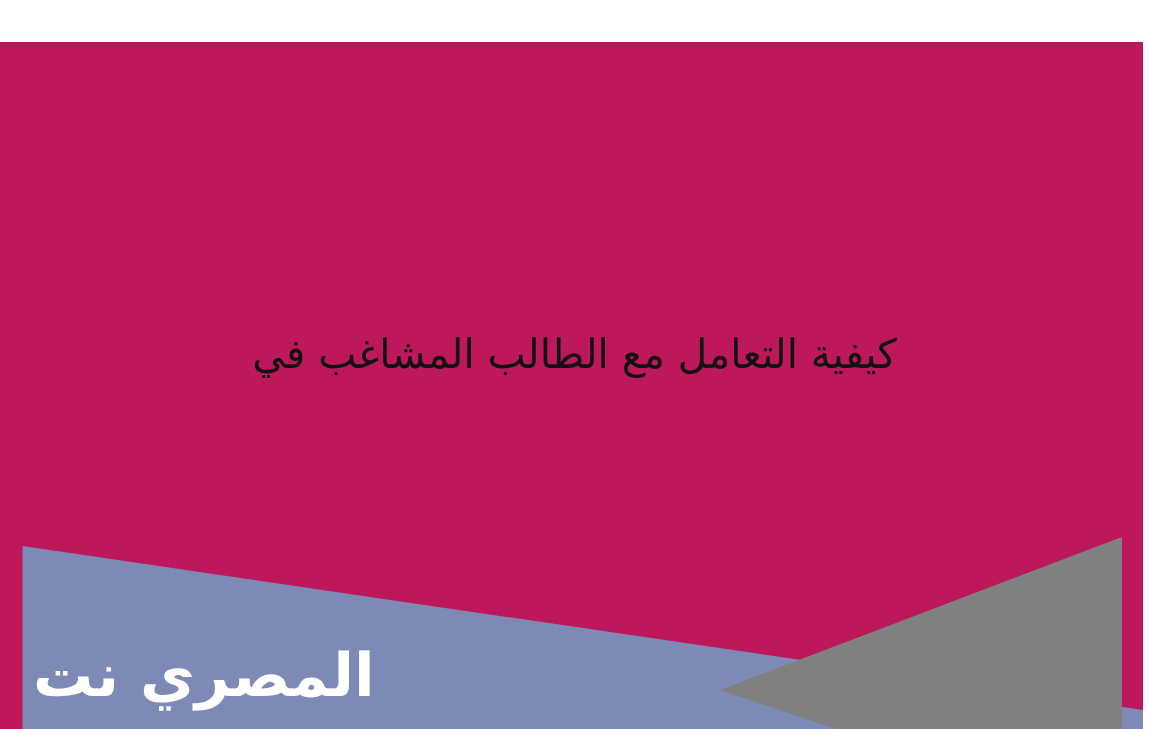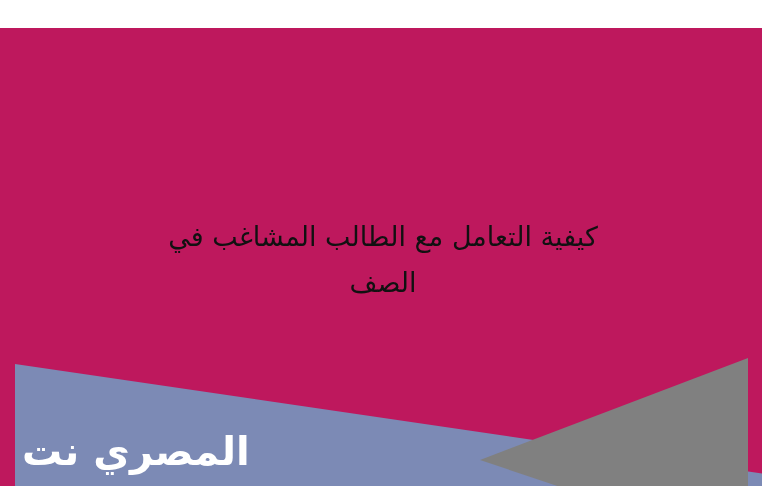--- a/index.html
+++ b/index.html
@@ -79,20 +79,19 @@
 
 <div class="canvas">
 
   <svg class="artwork" viewBox="0 0 766 486" width="766" height="486" xmlns="http://www.w3.org/2000/svg" aria-hidden="true">
     <polygon points="15,336 766,446 766,486 15,486" fill="#7C8AB5"></polygon>
     <polygon points="480,432 748,330 748,486 641,486" fill="#808080"></polygon>
   </svg>
 
   <div class="heading-block">
     <span class="heading-line">كيفية التعامل مع الطالب المشاغب في</span>
-    <span class="heading-line">الصف</span>
   </div>
 
   <div class="logo">
     <span class="logo-text">المصري نت</span>
   </div>
 
 </div>
 
 </body></html>

